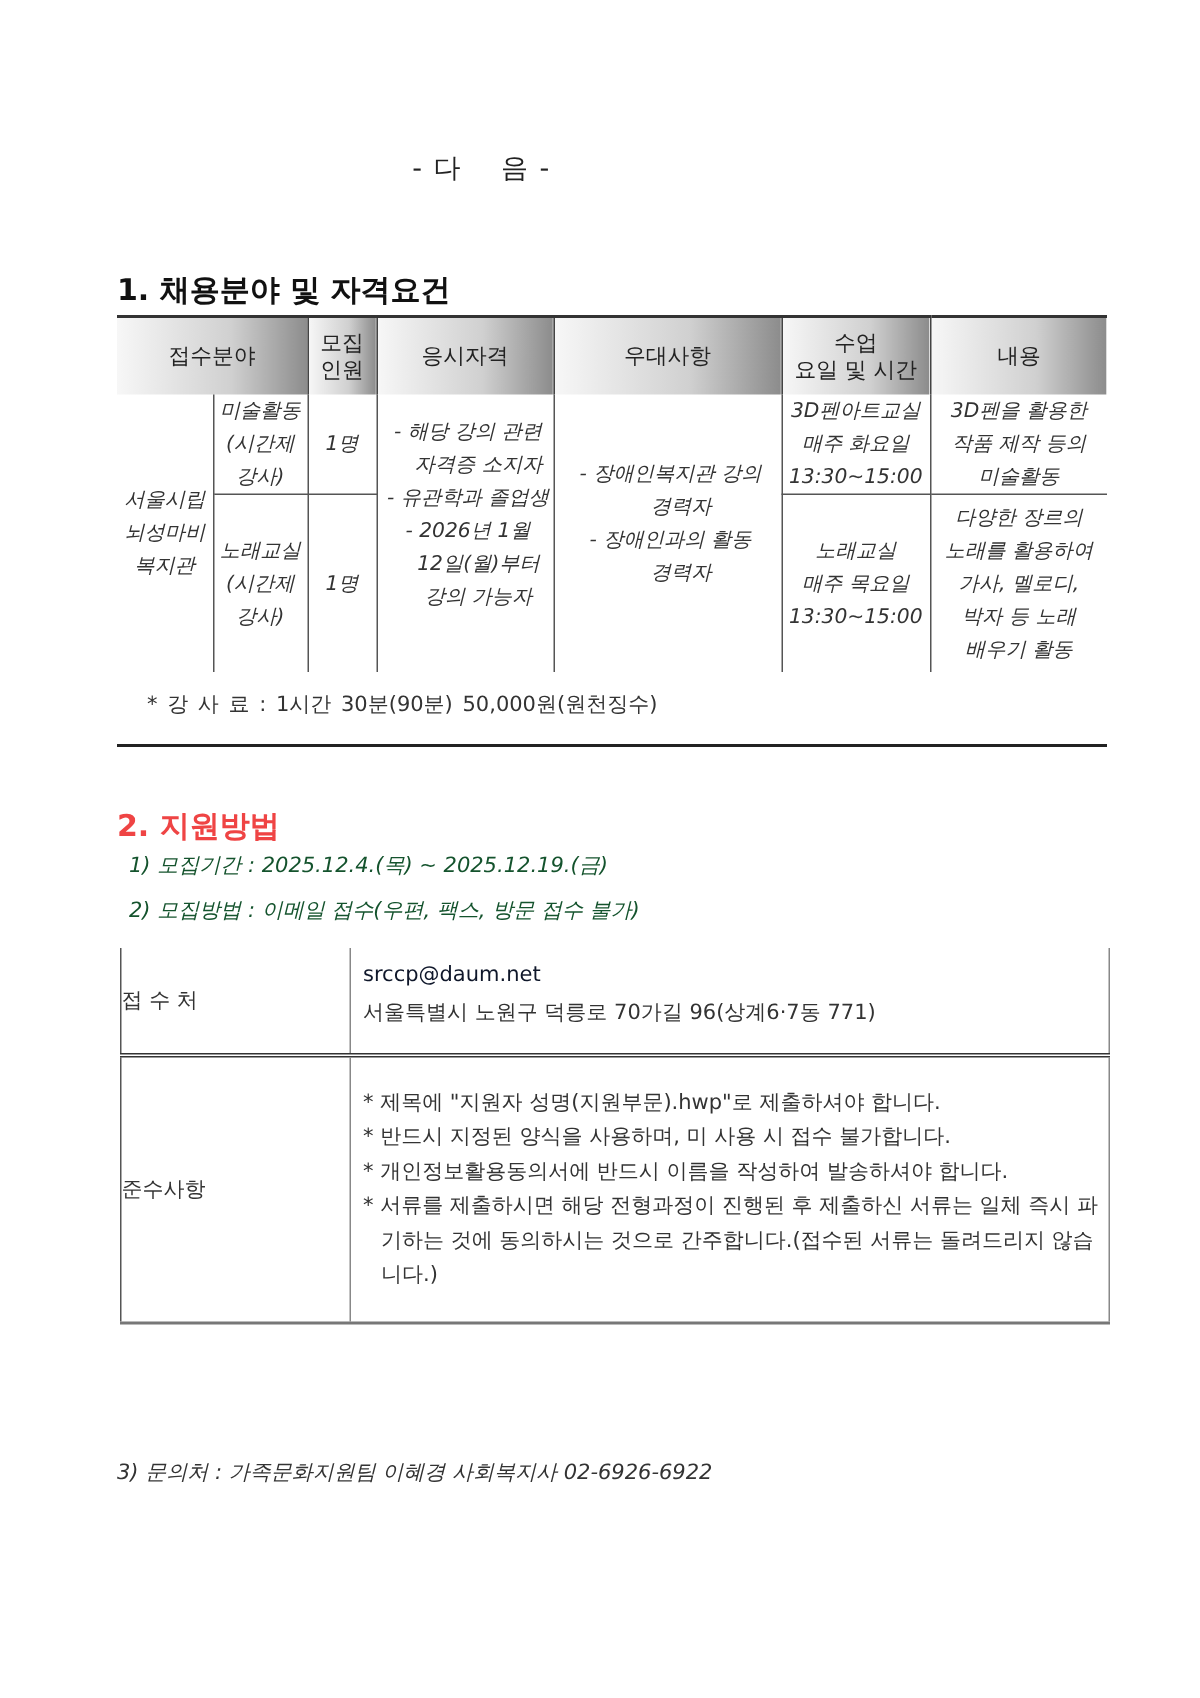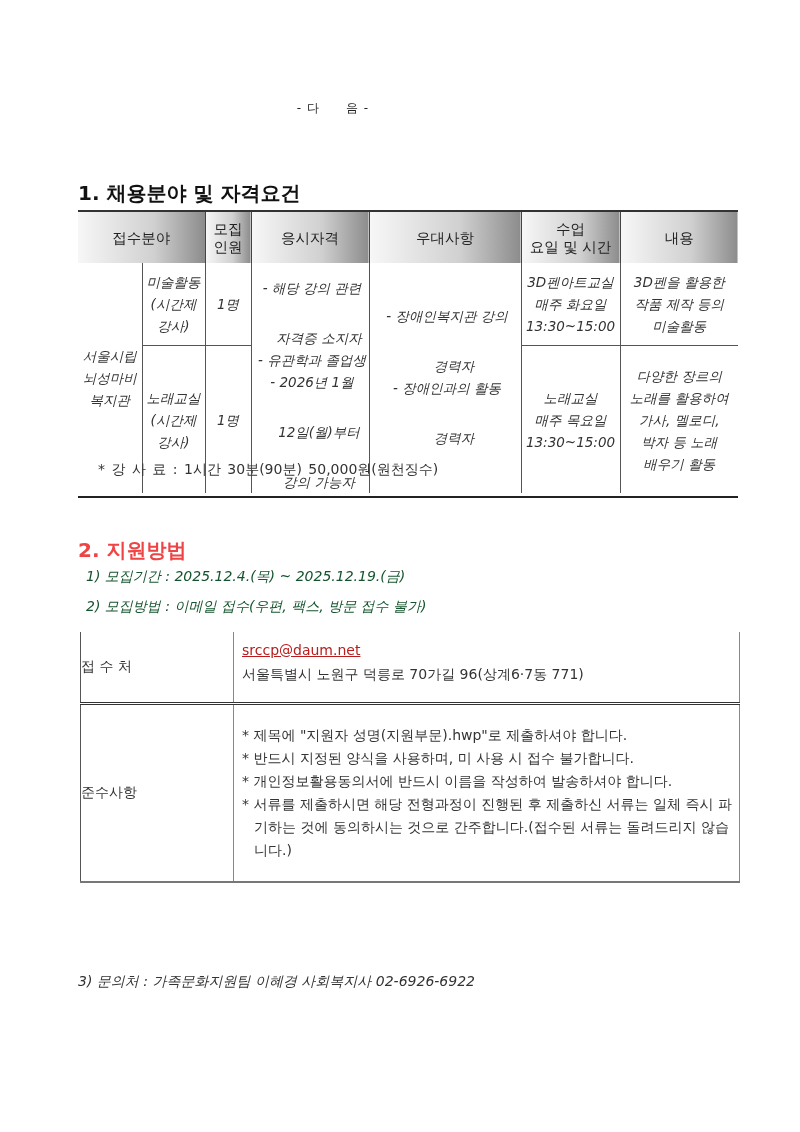--- a/index.html
+++ b/index.html
@@ -3,22 +3,22 @@
 <meta charset="utf-8">
 <style>
   html, body { margin: 0; padding: 0; background: #ffffff; }
   body {
     width: 800px; height: 1132px; position: relative; overflow: hidden;
     font-family: "DejaVu Sans", "Liberation Sans", sans-serif;
     color: #222;
   }
   .abs { position: absolute; }
   .title {
-    left: 12px; width: 642px; top: 100px; text-align: center;
-    font-size: 12px; letter-spacing: 1px; color: #222;
+    left: 0; width: 642px; top: 100px; text-align: center;
+    font-size: 18px; letter-spacing: 1px; color: #222;
   }
   .title .word1 { margin-right: 26px; }
   .h1 {
     left: 78px; top: 180px; font-size: 20px; font-weight: bold; color: #111;
   }
   .h2 {
     left: 78px; top: 537px; font-size: 20px; font-weight: bold; color: #ef4444; text-align: center;
   }
 
   
@@ -40,21 +40,21 @@
     border-left: 1px solid #555; border-right: 1px solid #555;
     text-align: center; vertical-align: middle; padding: 0;
     line-height: 22px;
     font-style: italic;
   }
   .t1 td.first { border-left: none; }
   .t1 td.last { border-right: none; }
   .t1 tr.row1 td.bt { border-bottom: 1px solid #555; }
   .t1 td.left { text-align: center; padding-left: 4px; }
   .t1 .line { display: block; white-space: nowrap; }
-  .t1 .ind { padding-left: 14px; margin-top: 28px; }
+  .t1 .ind { padding-left: 14px; }
 
   .fee { left: 98px; top: 461px; font-size: 14px; color: #333; word-spacing: 2px; }
   .sep { left: 78px; top: 496px; width: 660px; height: 2px; background: #222; }
 
   .sub { left: 86px; font-size: 14px; color: #14532d; font-style: italic; }
   .sub1 { top: 568px; }
   .sub2 { top: 598px; }
 
   
   .t2 {
@@ -64,21 +64,21 @@
   }
   .t2 td {
     border-left: 1px solid #555; border-right: 1px solid #888;
     vertical-align: middle; padding: 0;
   }
   .t2 td.label { text-align: left; width: 152px; }
   .t2 td.content { padding-left: 8px; }
   .t2 tr.r1 td { height: 70px; border-bottom: 3px double #333; }
   .t2 tr.r2 td { height: 60px; border-bottom: 2px solid #777; }
   .t2 tr.r3 td { height: 176px; border-bottom: 2px solid #777; }
-  .email { color: #b91c1c; display: block; margin-top: -8px; margin-bottom: 8px; text-decoration: underline; }
+  .email { color: #0f172a; display: block; margin-top: -8px; margin-bottom: 8px; }
   .addr { display: block; }
   .t2 .bul { display: block; line-height: 23px; padding-left: 12px; text-indent: -12px; padding-right: 4px; }
   .contact { left: 78px; top: 973px; font-size: 14px; color: #333; font-style: italic; }
 </style>
 </head>
 <body>
 
 <div class="abs title">
   <span class="word1">- 다</span><span>음 -</span>
 </div>

